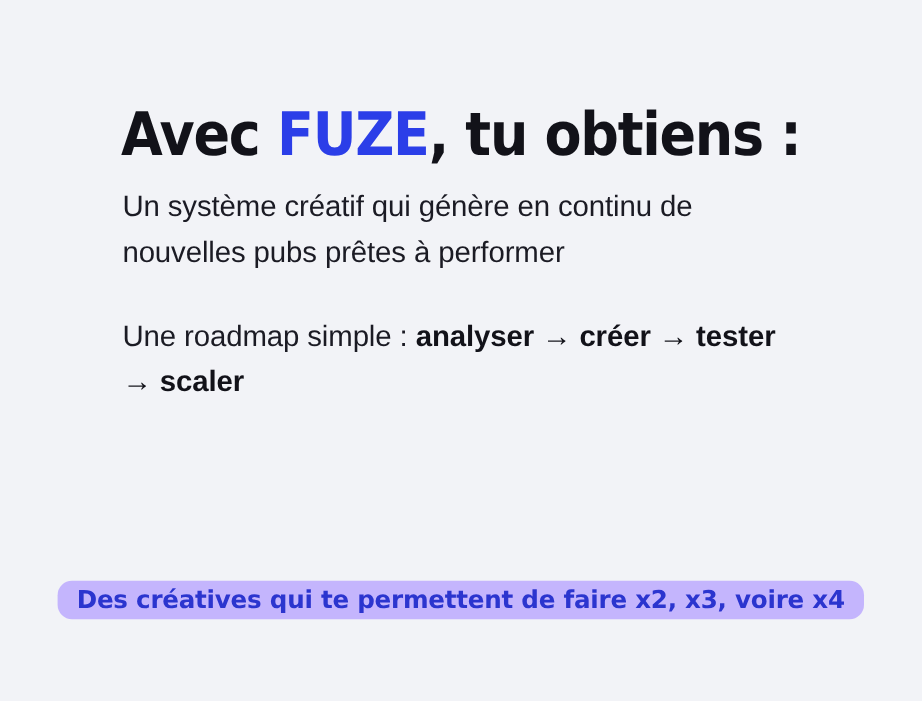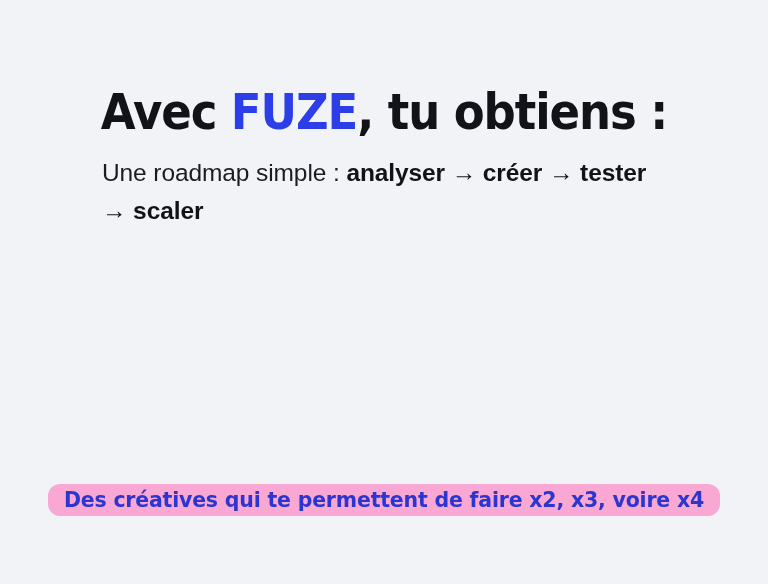--- a/index.html
+++ b/index.html
@@ -79,39 +79,40 @@
     display: block;
     font-family: "DejaVu Sans", sans-serif;
     font-weight: bold;
     font-size: 20.5px;
     line-height: 37px;
     color: #2b35cf;
     letter-spacing: -0.2px;
     white-space: nowrap;
   }
   .banner-line .hl {
-    background: #f9a8d4;
+    background: #c4b5fd;
     border-radius: 12px;
     padding: 4px 16px;
     box-decoration-break: clone;
     -webkit-box-decoration-break: clone;
   }
   .banner-line.line-two {
     margin-top: 4px;
   }
 </style>
 </head>
 <body>
 
 <div class="slide">
 
   <h1 class="title"><span>Avec </span><span class="brand">FUZE</span><span>, tu obtiens :</span></h1>
 
   <div class="body-block">
 
+    <p class="para"><span>Un système créatif qui génère en continu de nouvelles pubs prêtes à performer</span></p>
 
 
     <p class="para"><span>Une roadmap simple : </span><b>analyser → créer → tester → scaler</b></p>
 
   </div>
 
   <div class="banner">
     <span class="banner-line line-one"><span class="hl">Des créatives qui te permettent de faire x2, x3, voire x4</span></span>
   </div>
 

